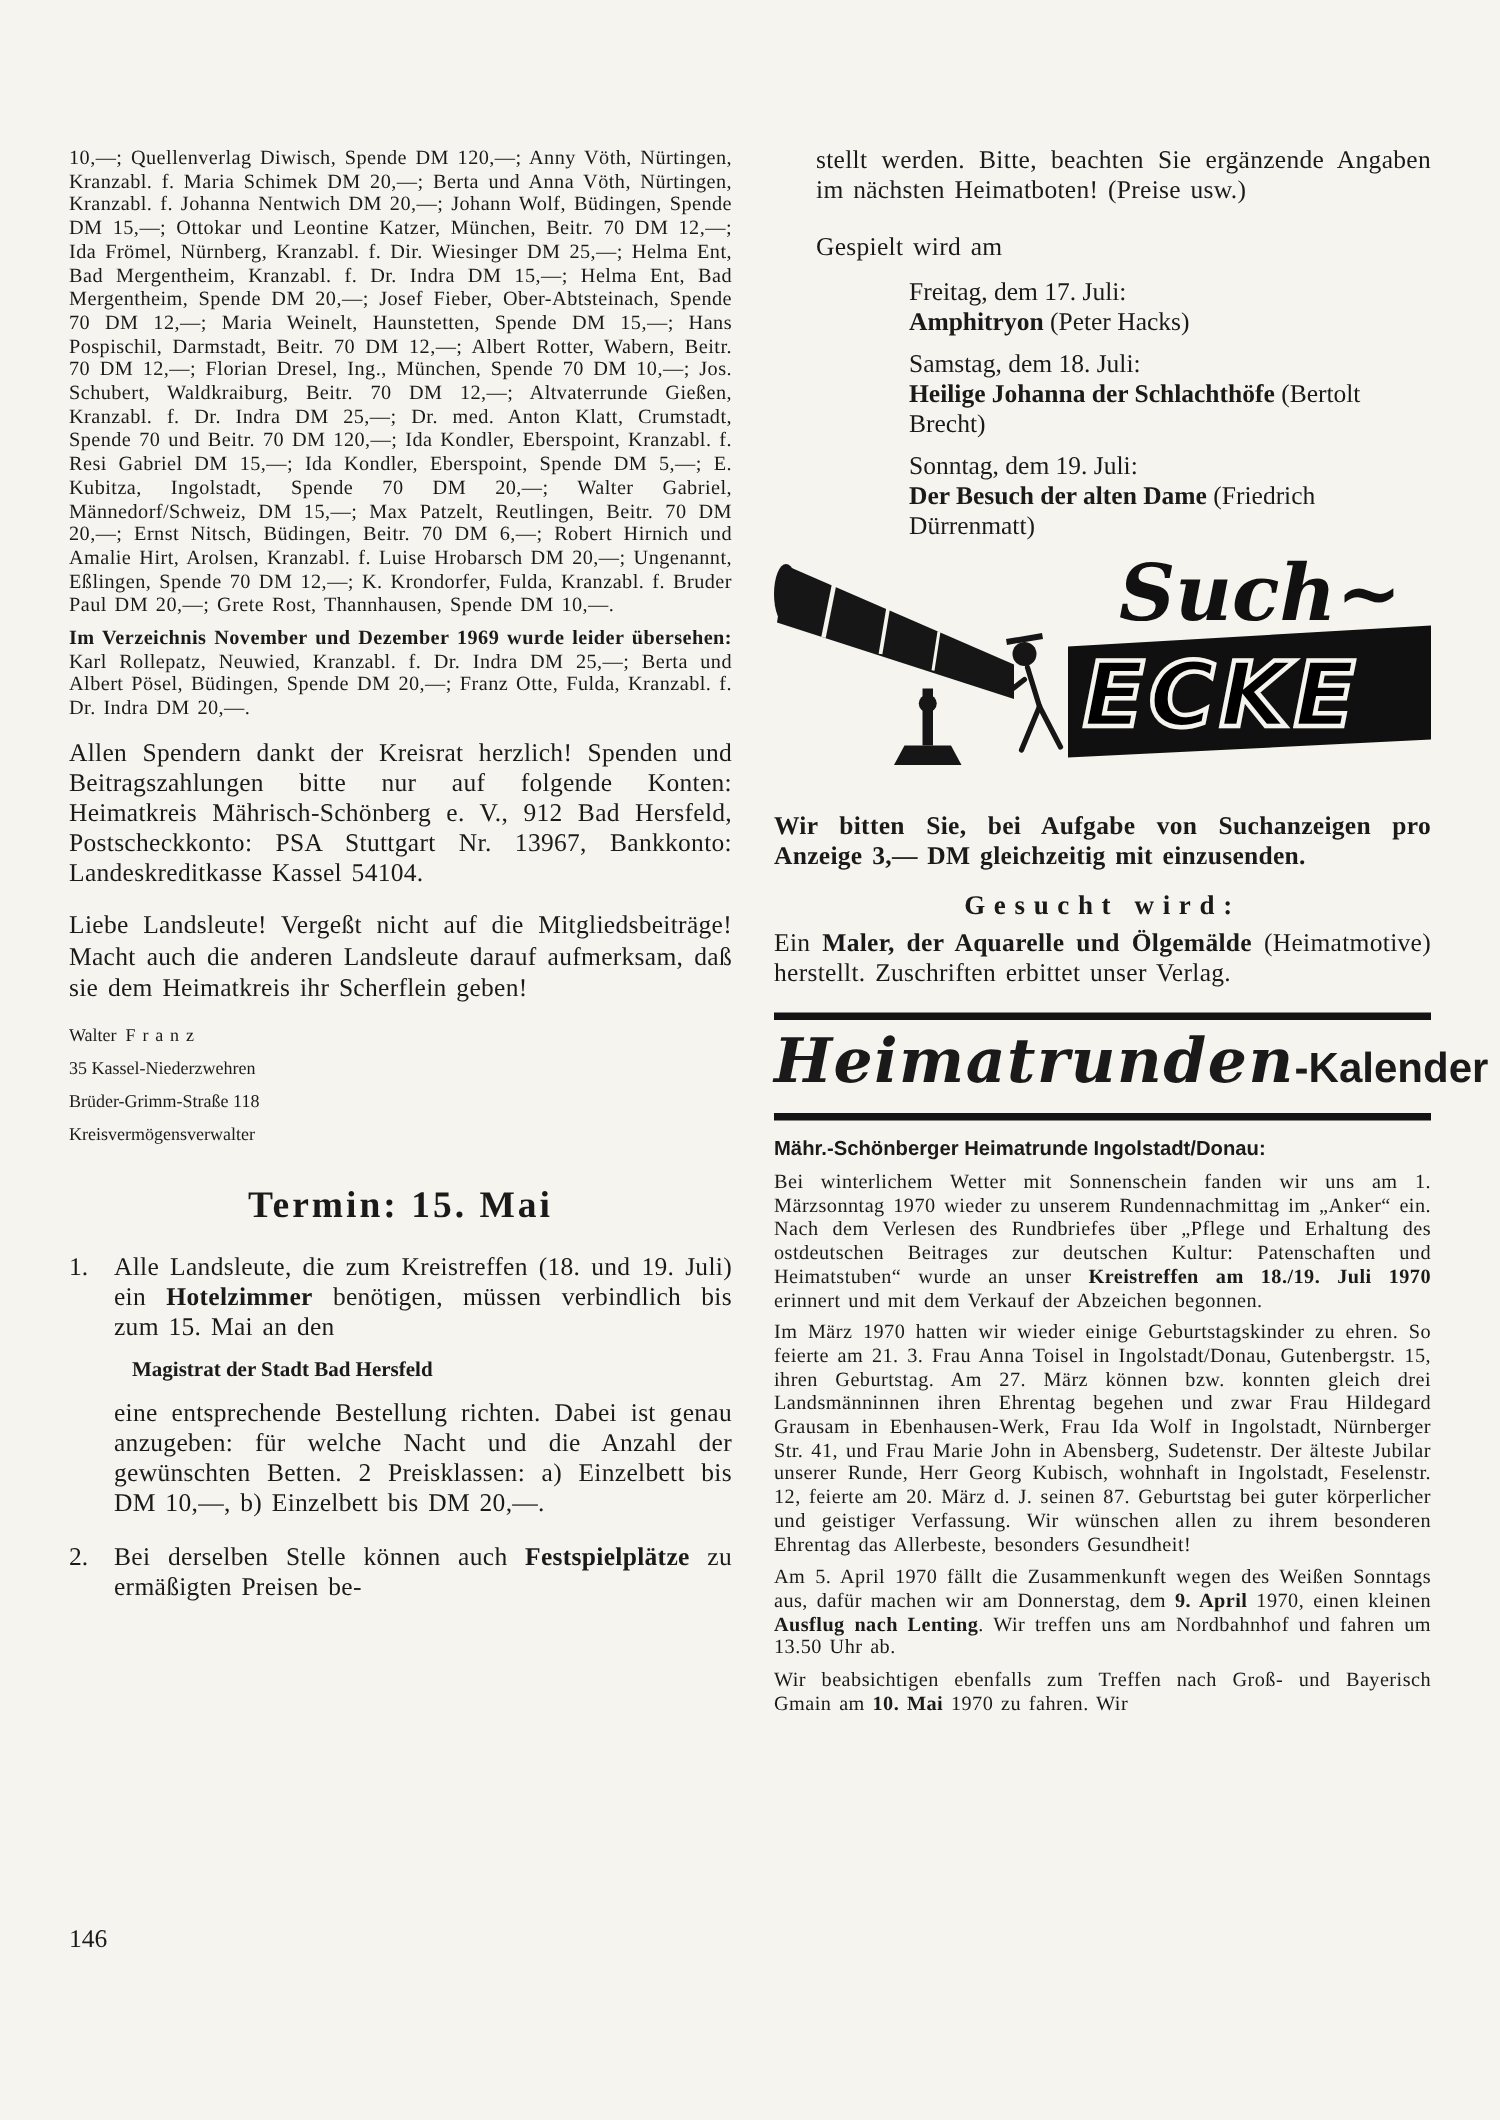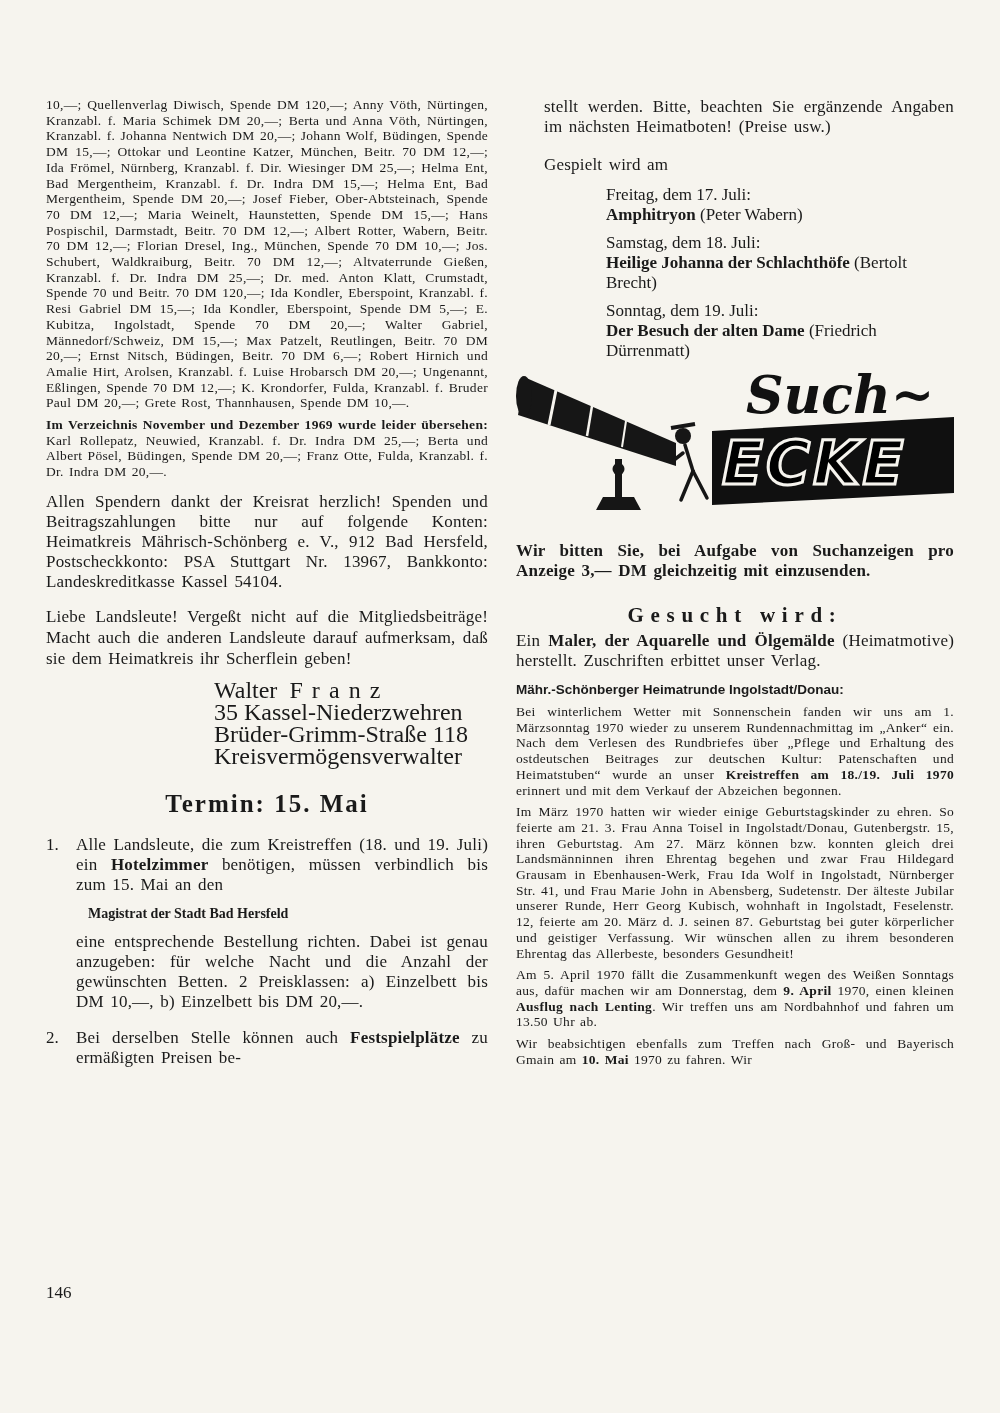--- a/index.html
+++ b/index.html
@@ -22,42 +22,42 @@
     font-size:17px; line-height:20px; text-align:justify;
     letter-spacing:.2px; word-spacing:2px; hyphens:auto;
   }
   .lh-loose { line-height:21px; }
   b { font-weight:bold; }
 
   .mt6{margin-top:6px}.mt10{margin-top:10px}
   .mt12{margin-top:12px}.mt14{margin-top:14px}
   .mt18{margin-top:18px}
 
-  .signature { margin-top:10px; margin-left:168px; font-size:24px; line-height:22px; }
+  .signature { margin-top:10px; font-size:12px; line-height:22px; }
   .sig-name .spaced { letter-spacing:.38em; }
 
   .termin {
     margin-top:22px; text-align:center; font-size:25px; font-weight:bold;
     letter-spacing:2px; line-height:30px;
   }
 
   .li { display:grid; grid-template-columns:30px 1fr; margin-top:16px; }
   .li-num { font-size:17px; line-height:20px; }
   .address { font-size:14px; line-height:21px; font-weight:bold; margin:8px 12px; }
 
   .indent28 { padding-left:28px; }
   .plays { margin-top:10px; padding-left:90px; font-size:17px; line-height:20px; }
   .play { margin-bottom:8px; max-width:352px; }
   .play-title { font-weight:bold; }
 
   .such-svg { display:block; margin-top:12px; width:438px; height:158px; }
 
   .notice-bold { font-weight:bold; }
   .gesucht {
-    margin-top:24px; text-align:center; font-weight:bold; font-size:21px;
+    margin-top:12px; text-align:center; font-weight:bold; font-size:18px;
     letter-spacing:.32em; line-height:20px;
   }
 
   .kalender { margin-top:16px; }
   .rule { height:5px; background:#131313; }
   .kalender-title { padding:5px 0 3px 0; line-height:44px; white-space:nowrap; }
   .k-script {
     font-family:"DejaVu Serif", serif; font-style:italic; font-weight:bold;
     font-size:41px; letter-spacing:1px;
   }
@@ -111,21 +111,21 @@
   </div>
 
   <div class="col col-right">
     <p class="body-md indent28">stellt werden. Bitte, beachten Sie ergänzende Angaben im nächsten Heimatboten! (Preise usw.)</p>
 
     <p class="body-md indent28 mt18" style="text-align:left">Gespielt wird am</p>
 
     <div class="plays">
       <div class="play">
         <div>Freitag, dem 17. Juli:</div>
-        <div><span class="play-title">Amphitryon</span> <span>(Peter Wabern)</span></div>
+        <div><span class="play-title">Amphitryon</span> <span>(Peter Hacks)</span></div>
       </div>
       <div class="play">
         <div>Samstag, dem 18. Juli:</div>
         <div><span class="play-title">Heilige Johanna der Schlachthöfe</span> <span>(Bertolt Brecht)</span></div>
       </div>
       <div class="play">
         <div>Sonntag, dem 19. Juli:</div>
         <div><span class="play-title">Der Besuch der alten Dame</span> <span>(Friedrich Dürrenmatt)</span></div>
       </div>
     </div>
@@ -158,20 +158,25 @@
       <text x="230" y="40" font-size="52" font-style="italic" font-weight="bold" font-family="DejaVu Serif, serif" fill="#111">Such~</text>
       <text x="206" y="111" font-size="60" font-style="italic" font-weight="bold" font-family="DejaVu Sans, sans-serif" fill="#000" stroke="#f6f4ee" stroke-width="3" letter-spacing="3">ECKE</text>
     </svg>
 
     <p class="body-md notice-bold mt10">Wir bitten Sie, bei Aufgabe von Suchanzeigen pro Anzeige 3,— DM gleichzeitig mit einzusenden.</p>
 
     <p class="gesucht">Gesucht wird:</p>
 
     <p class="body-md mt6"><span>Ein </span><b>Maler, der Aquarelle und Ölgemälde</b><span> (Heimatmotive) herstellt. Zuschriften erbittet unser Verlag.</span></p>
 
+    <div class="kalender">
+      <div class="rule"></div>
+      <div class="kalender-title"><span class="k-script">Heimatrunden</span><span class="k-suffix">-Kalender</span></div>
+      <div class="rule"></div>
+    </div>
 
     <p class="subhead">Mähr.-Schönberger Heimatrunde Ingolstadt/Donau:</p>
 
     <p class="dense mt6"><span>Bei winterlichem Wetter mit Sonnenschein fanden wir uns am 1. Märzsonntag 1970 wieder zu unserem Rundennachmittag im „Anker“ ein. Nach dem Verlesen des Rundbriefes über „Pflege und Erhaltung des ostdeutschen Beitrages zur deutschen Kultur: Patenschaften und Heimatstuben“ wurde an unser </span><b>Kreistreffen am 18./19. Juli 1970</b><span> erinnert und mit dem Verkauf der Abzeichen begonnen.</span></p>
     <p class="dense mt6">Im März 1970 hatten wir wieder einige Geburtstagskinder zu ehren. So feierte am 21. 3. Frau Anna Toisel in Ingolstadt/Donau, Gutenbergstr. 15, ihren Geburtstag. Am 27. März können bzw. konnten gleich drei Landsmänninnen ihren Ehrentag begehen und zwar Frau Hildegard Grausam in Ebenhausen-Werk, Frau Ida Wolf in Ingolstadt, Nürnberger Str. 41, und Frau Marie John in Abensberg, Sudetenstr. Der älteste Jubilar unserer Runde, Herr Georg Kubisch, wohnhaft in Ingolstadt, Feselenstr. 12, feierte am 20. März d. J. seinen 87. Geburtstag bei guter körperlicher und geistiger Verfassung. Wir wünschen allen zu ihrem besonderen Ehrentag das Allerbeste, besonders Gesundheit!</p>
     <p class="dense mt6"><span>Am 5. April 1970 fällt die Zusammenkunft wegen des Weißen Sonntags aus, dafür machen wir am Donnerstag, dem </span><b>9. April</b><span> 1970, einen kleinen </span><b>Ausflug nach Lenting</b><span>. Wir treffen uns am Nordbahnhof und fahren um 13.50 Uhr ab.</span></p>
     <p class="dense mt6"><span>Wir beabsichtigen ebenfalls zum Treffen nach Groß- und Bayerisch Gmain am </span><b>10. Mai</b><span> 1970 zu fahren. Wir</span></p>
   </div>
 
   <div class="pagenum">146</div>

